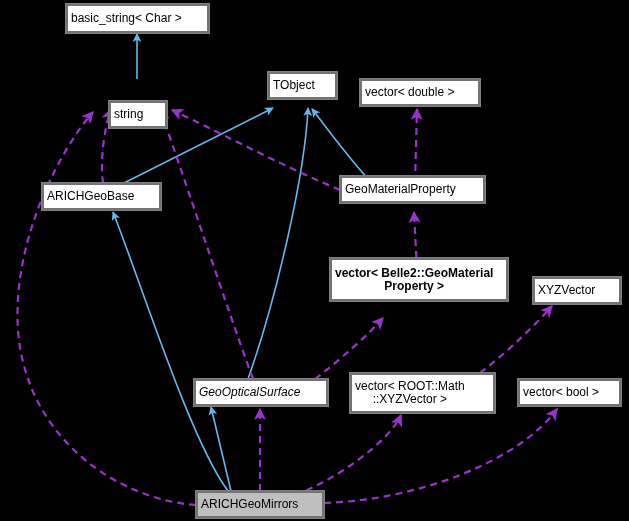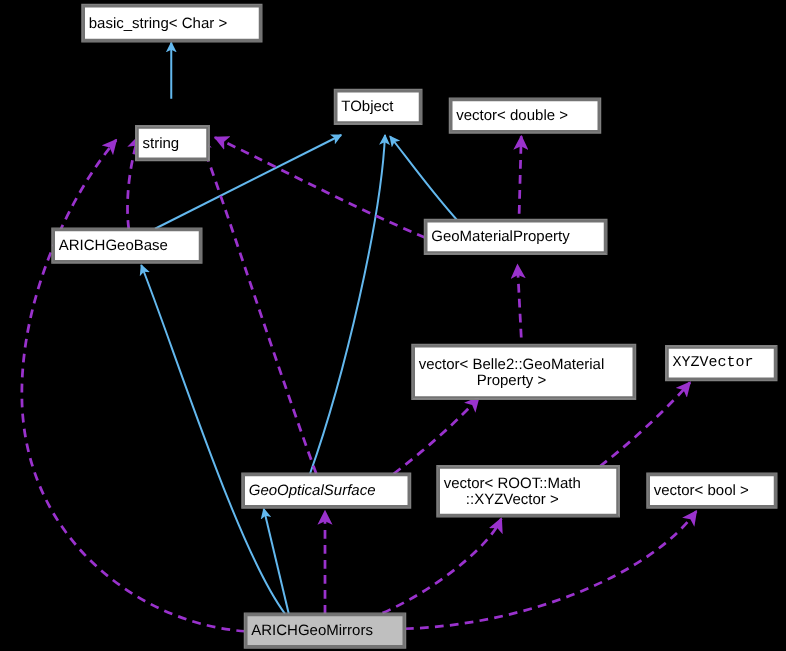--- a/index.html
+++ b/index.html
@@ -85,22 +85,22 @@
         <path d="M 480,373 C 510,350 540,320 552,306" fill="none" stroke="#9a32cd" stroke-width="2.2" stroke-dasharray="7,5" marker-end="url(#arrow-usage)"></path>
       </g>
   </svg>
   <div id="nodes-group">
       <div class="node" style="left: 66px; top: 4px; width: 143px; height: 29px;"><span class="node-label">basic_string&lt; Char &gt;</span></div>
       <div class="node" style="left: 109px; top: 79px; width: 58px; height: 27px; margin-top: 22px;"><span class="node-label">string</span></div>
       <div class="node" style="left: 268px; top: 72px; width: 69px; height: 27px;"><span class="node-label">TObject</span></div>
       <div class="node" style="left: 360px; top: 79px; width: 120px; height: 27px;"><span class="node-label">vector&lt; double &gt;</span></div>
       <div class="node" style="left: 42px; top: 183px; width: 119px; height: 27px;"><span class="node-label">ARICHGeoBase</span></div>
       <div class="node" style="left: 340px; top: 176px; width: 145px; height: 27px;"><span class="node-label">GeoMaterialProperty</span></div>
-      <div class="node" style="left: 330px; top: 276px; width: 178px; height: 43px;"><span class="node-label">vector&lt; Belle2::GeoMaterial
+      <div class="node" style="left: 330px; top: 258px; width: 178px; height: 43px; font-weight: bold;"><span class="node-label">vector&lt; Belle2::GeoMaterial
 Property &gt;</span></div>
-      <div class="node" style="left: 533px; top: 277px; width: 88px; height: 27px; font-family: Liberation Mono, monospace;"><span class="node-label">XYZVector</span></div>
+      <div class="node" style="left: 533px; top: 277px; width: 88px; height: 27px;"><span class="node-label">XYZVector</span></div>
       <div class="node" style="left: 194px; top: 379px; width: 134px; height: 27px; font-style: italic;"><span class="node-label">GeoOpticalSurface</span></div>
       <div class="node" style="left: 350px; top: 373px; width: 145px; height: 40px;"><span class="node-label">vector&lt; ROOT::Math
 ::XYZVector &gt;</span></div>
       <div class="node" style="left: 518px; top: 379px; width: 103px; height: 27px;"><span class="node-label">vector&lt; bool &gt;</span></div>
       <div class="node highlight" style="left: 196px; top: 491px; width: 128px; height: 27px;"><span class="node-label">ARICHGeoMirrors</span></div>
     </div>
 </div>
 
 </body></html>

